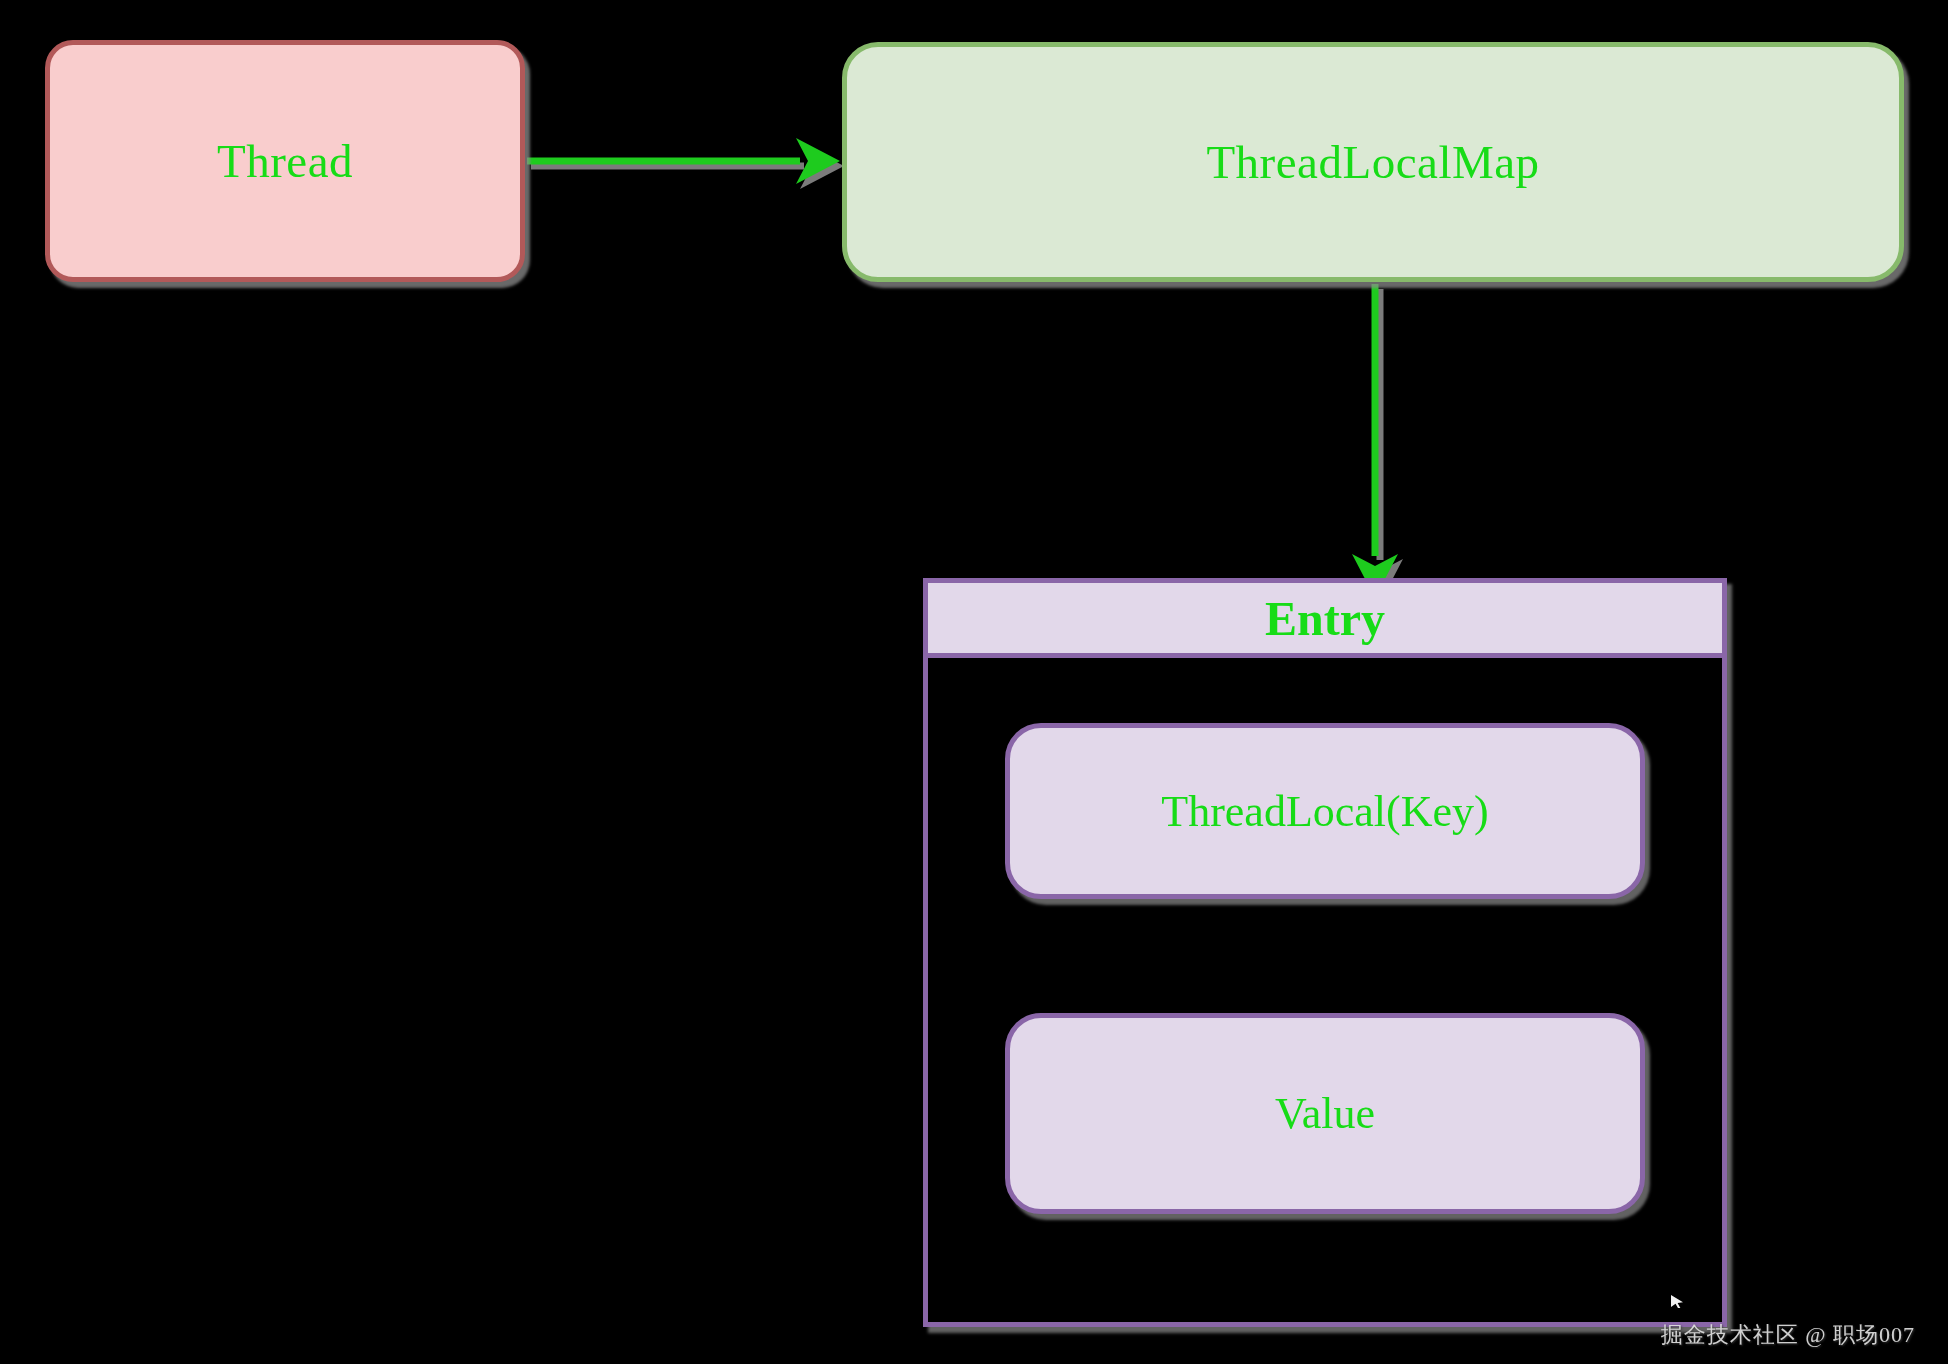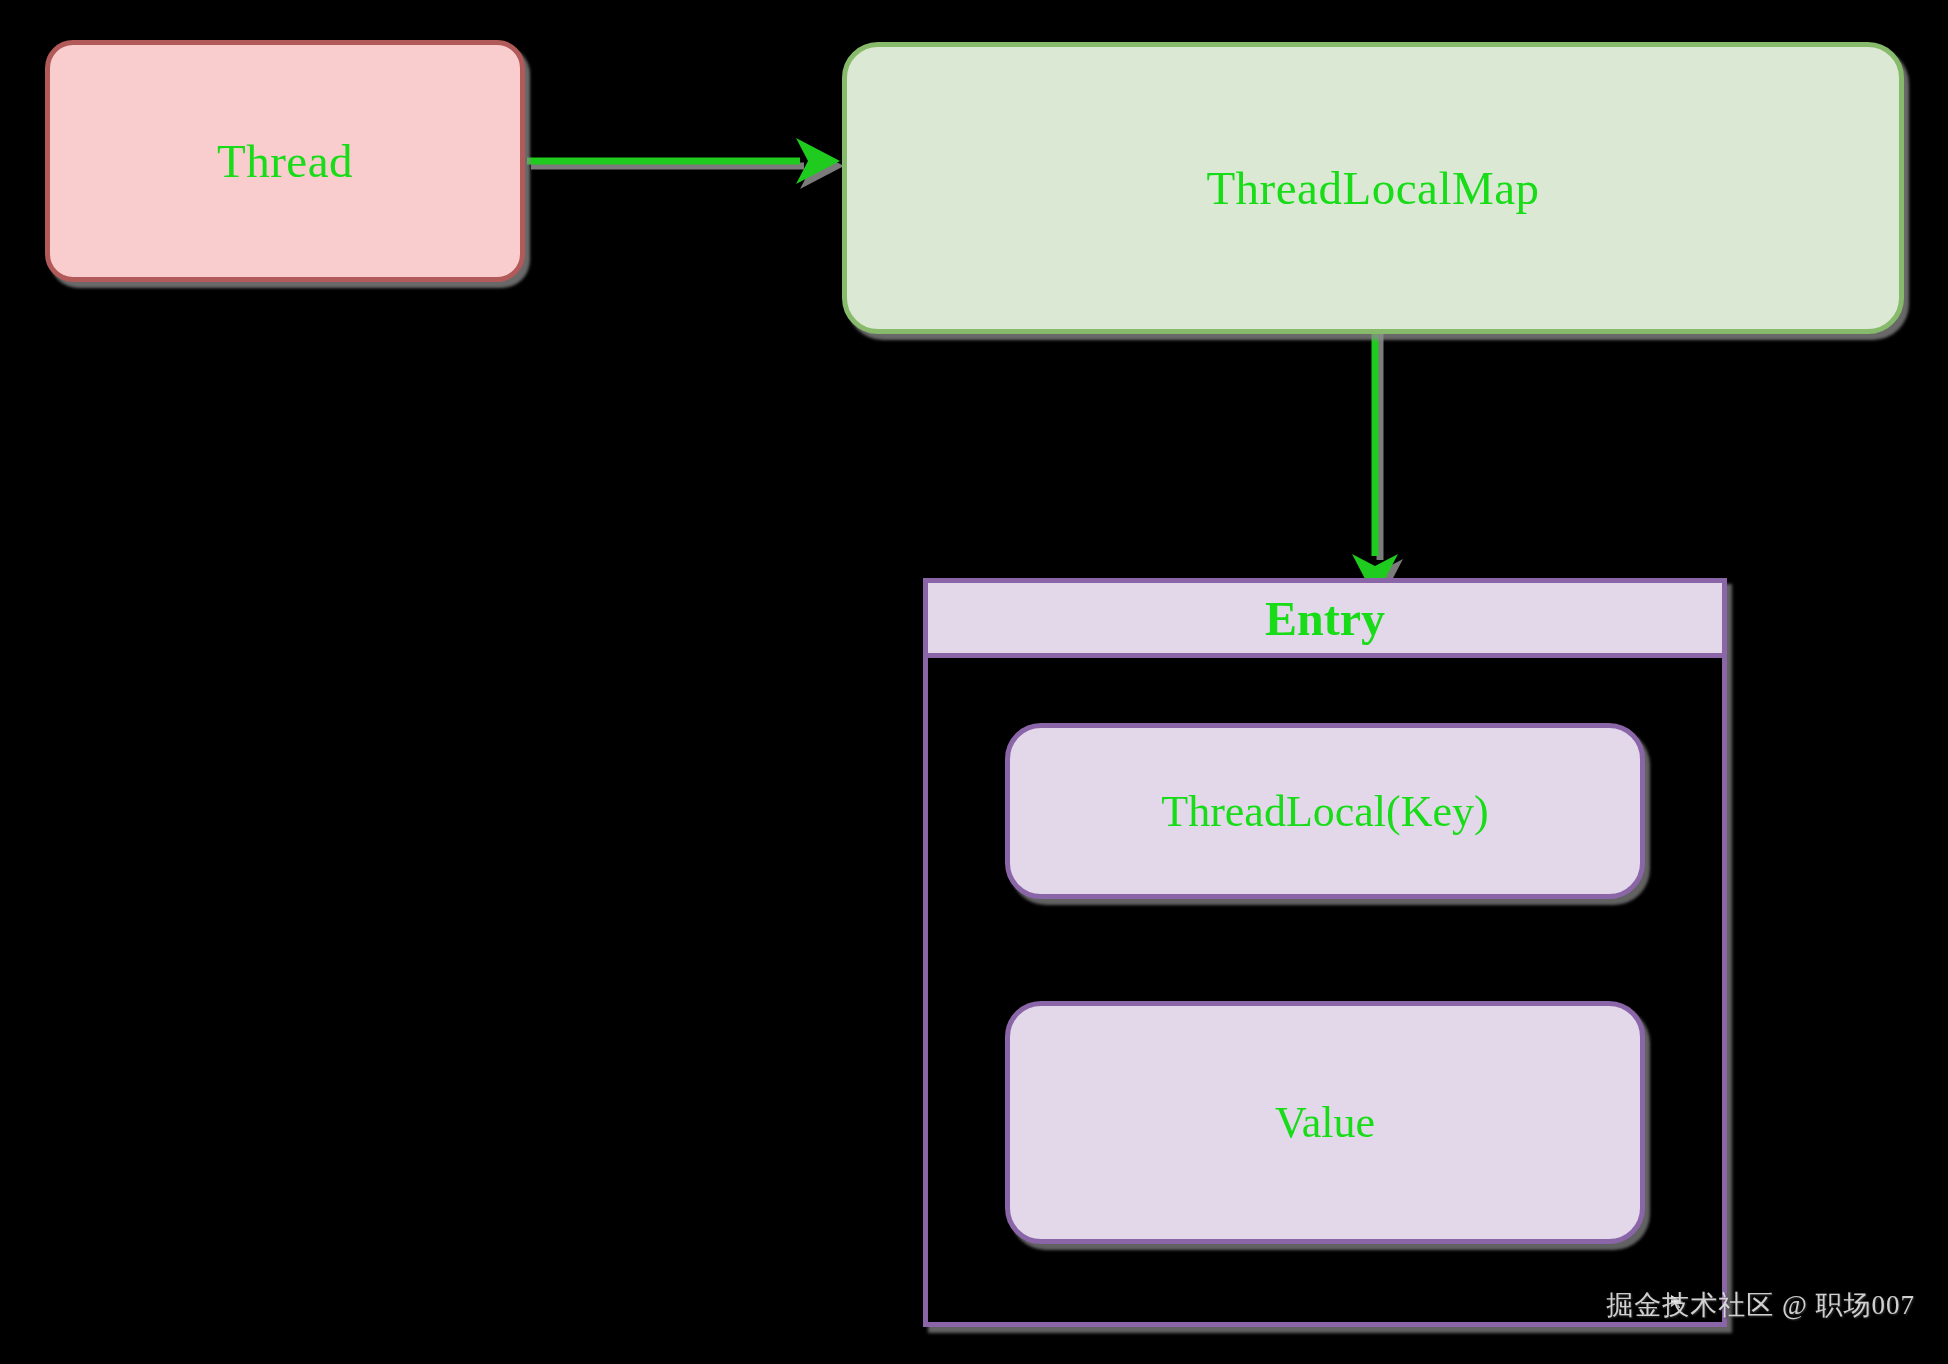--- a/index.html
+++ b/index.html
@@ -35,21 +35,21 @@
     letter-spacing:0.5px;
     white-space:nowrap;
   }
   .thread-box{
     left:45px;top:40px;width:480px;height:242px;
     background:var(--thread-fill);
     border:5px solid var(--thread-border);
     border-radius:28px;
   }
   .map-box{
-    left:842px;top:42px;width:1062px;height:292px;
+    left:842px;top:42px;width:1062px;height:240px;
     background:var(--map-fill);
     border:5px solid var(--map-border);
     border-radius:36px;
   }
   .entry-box{
     position:absolute;
     left:923px;top:578px;width:804px;height:749px;
     box-sizing:border-box;
     border:5px solid var(--purple-border);
     background:transparent;
@@ -72,39 +72,39 @@
     position:absolute;
     box-sizing:border-box;
     left:77px;width:640px;
     background:var(--purple-fill);
     border:5px solid var(--purple-border);
     border-radius:36px;
     display:flex;align-items:center;justify-content:center;
     box-shadow:5px 6px 3px rgba(140,140,140,0.7);
   }
   .key-box{top:140px;height:176px;}
-  .value-box{top:418px;height:243px;}
+  .value-box{top:430px;height:201px;}
   .inner-label{
     color:var(--green-text);
     font-size:44px;
     white-space:nowrap;
   }
   .arrow-layer{
     position:absolute;left:0;top:0;width:1948px;height:1364px;
     pointer-events:none;
   }
   .arrow-shadow-line{stroke:var(--shadow-gray);stroke-width:7;fill:none;}
   .arrow-shadow-head{fill:var(--shadow-gray);}
   .arrow-line{stroke:var(--arrow-green);stroke-width:7;fill:none;}
   .arrow-head{fill:var(--arrow-green);}
   .watermark{
     position:absolute;
-    right:33px;bottom:41px;
+    right:33px;bottom:14px;
     color:var(--watermark-color);
-    font-size:27px;
+    font-size:22px;
     letter-spacing:1px;
     text-shadow:1px 1px 2px rgba(60,60,60,0.9);
     white-space:nowrap;
   }
   .cursor-blob{
     position:absolute;
     left:1671px;top:1295px;
     width:12px;height:13px;
     background:#f2f2f2;
     clip-path:polygon(0% 0%, 100% 55%, 55% 62%, 78% 100%, 58% 100%, 38% 68%, 0% 92%);

